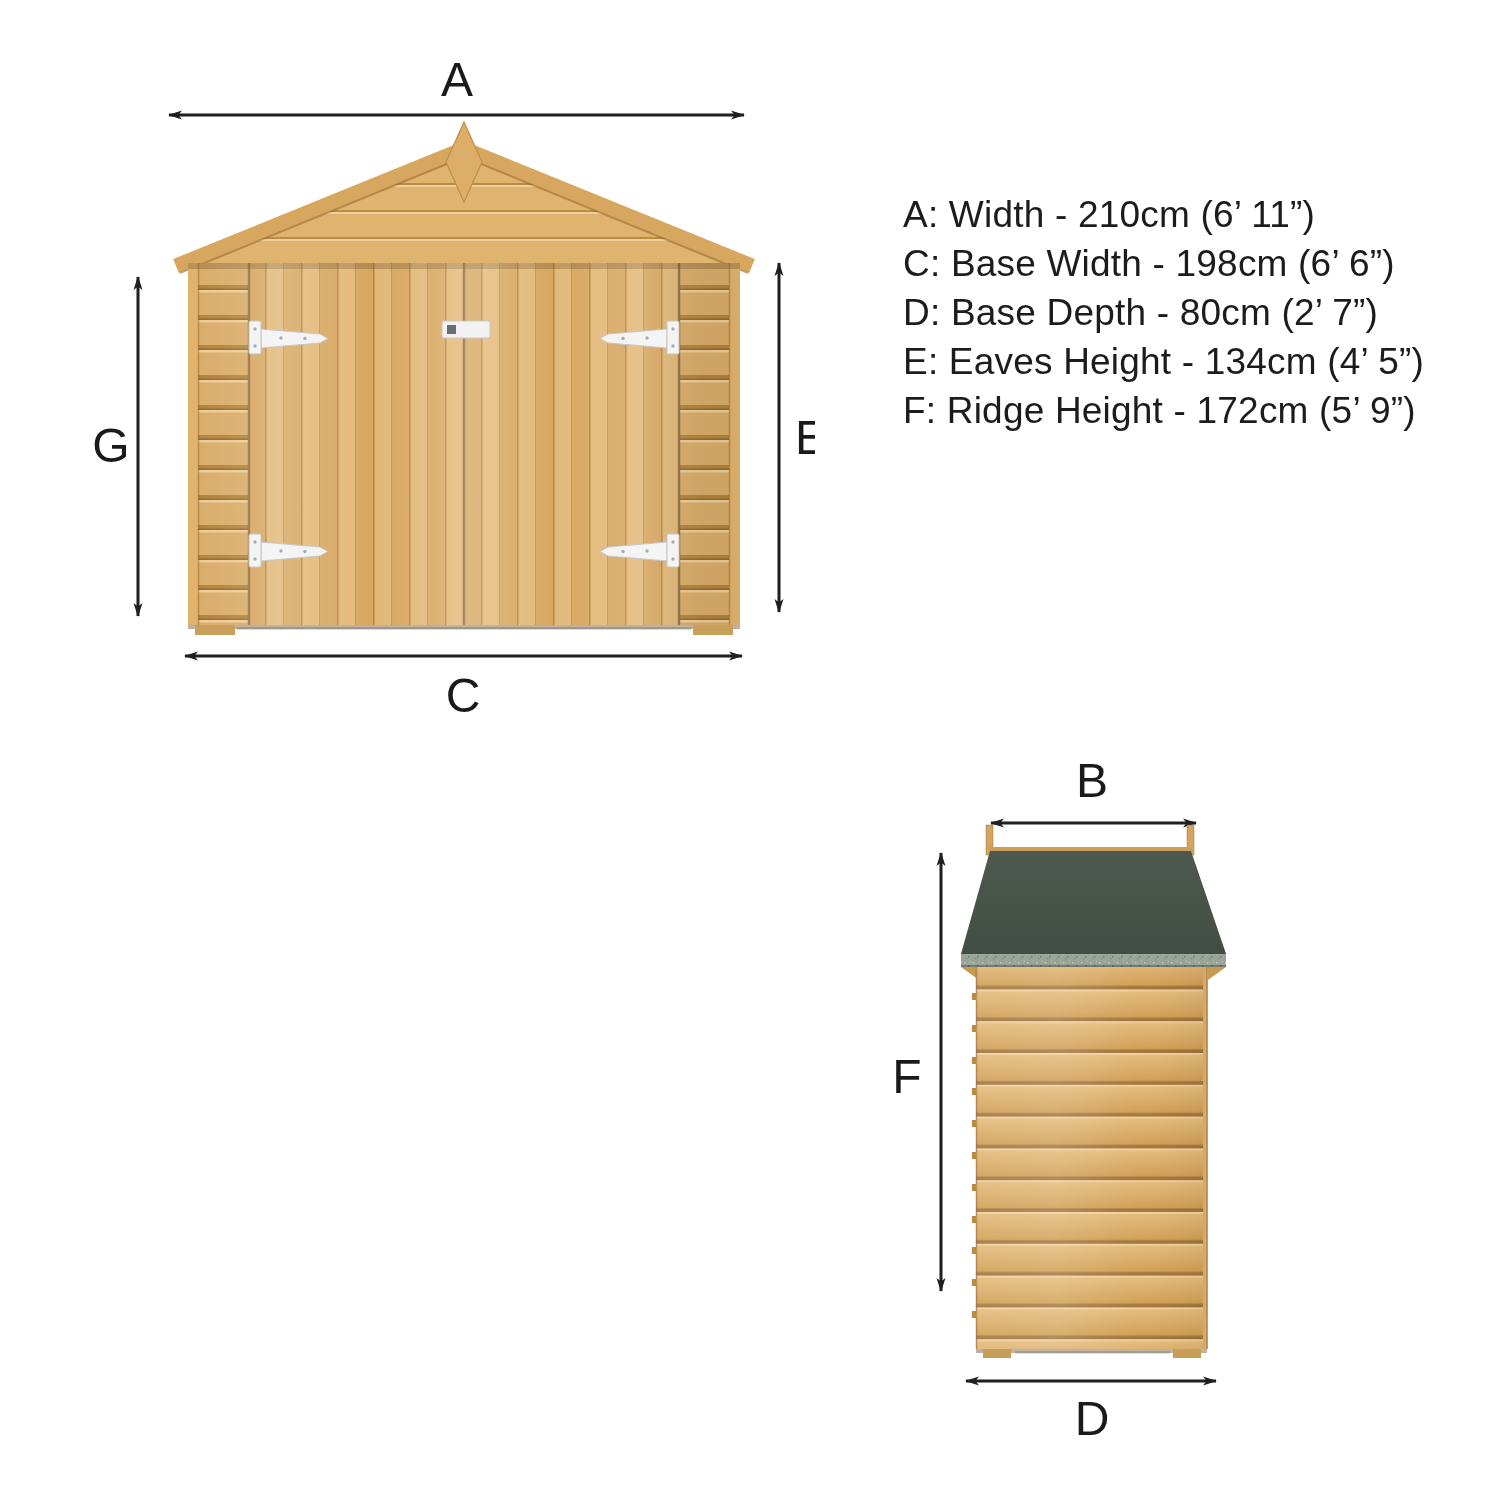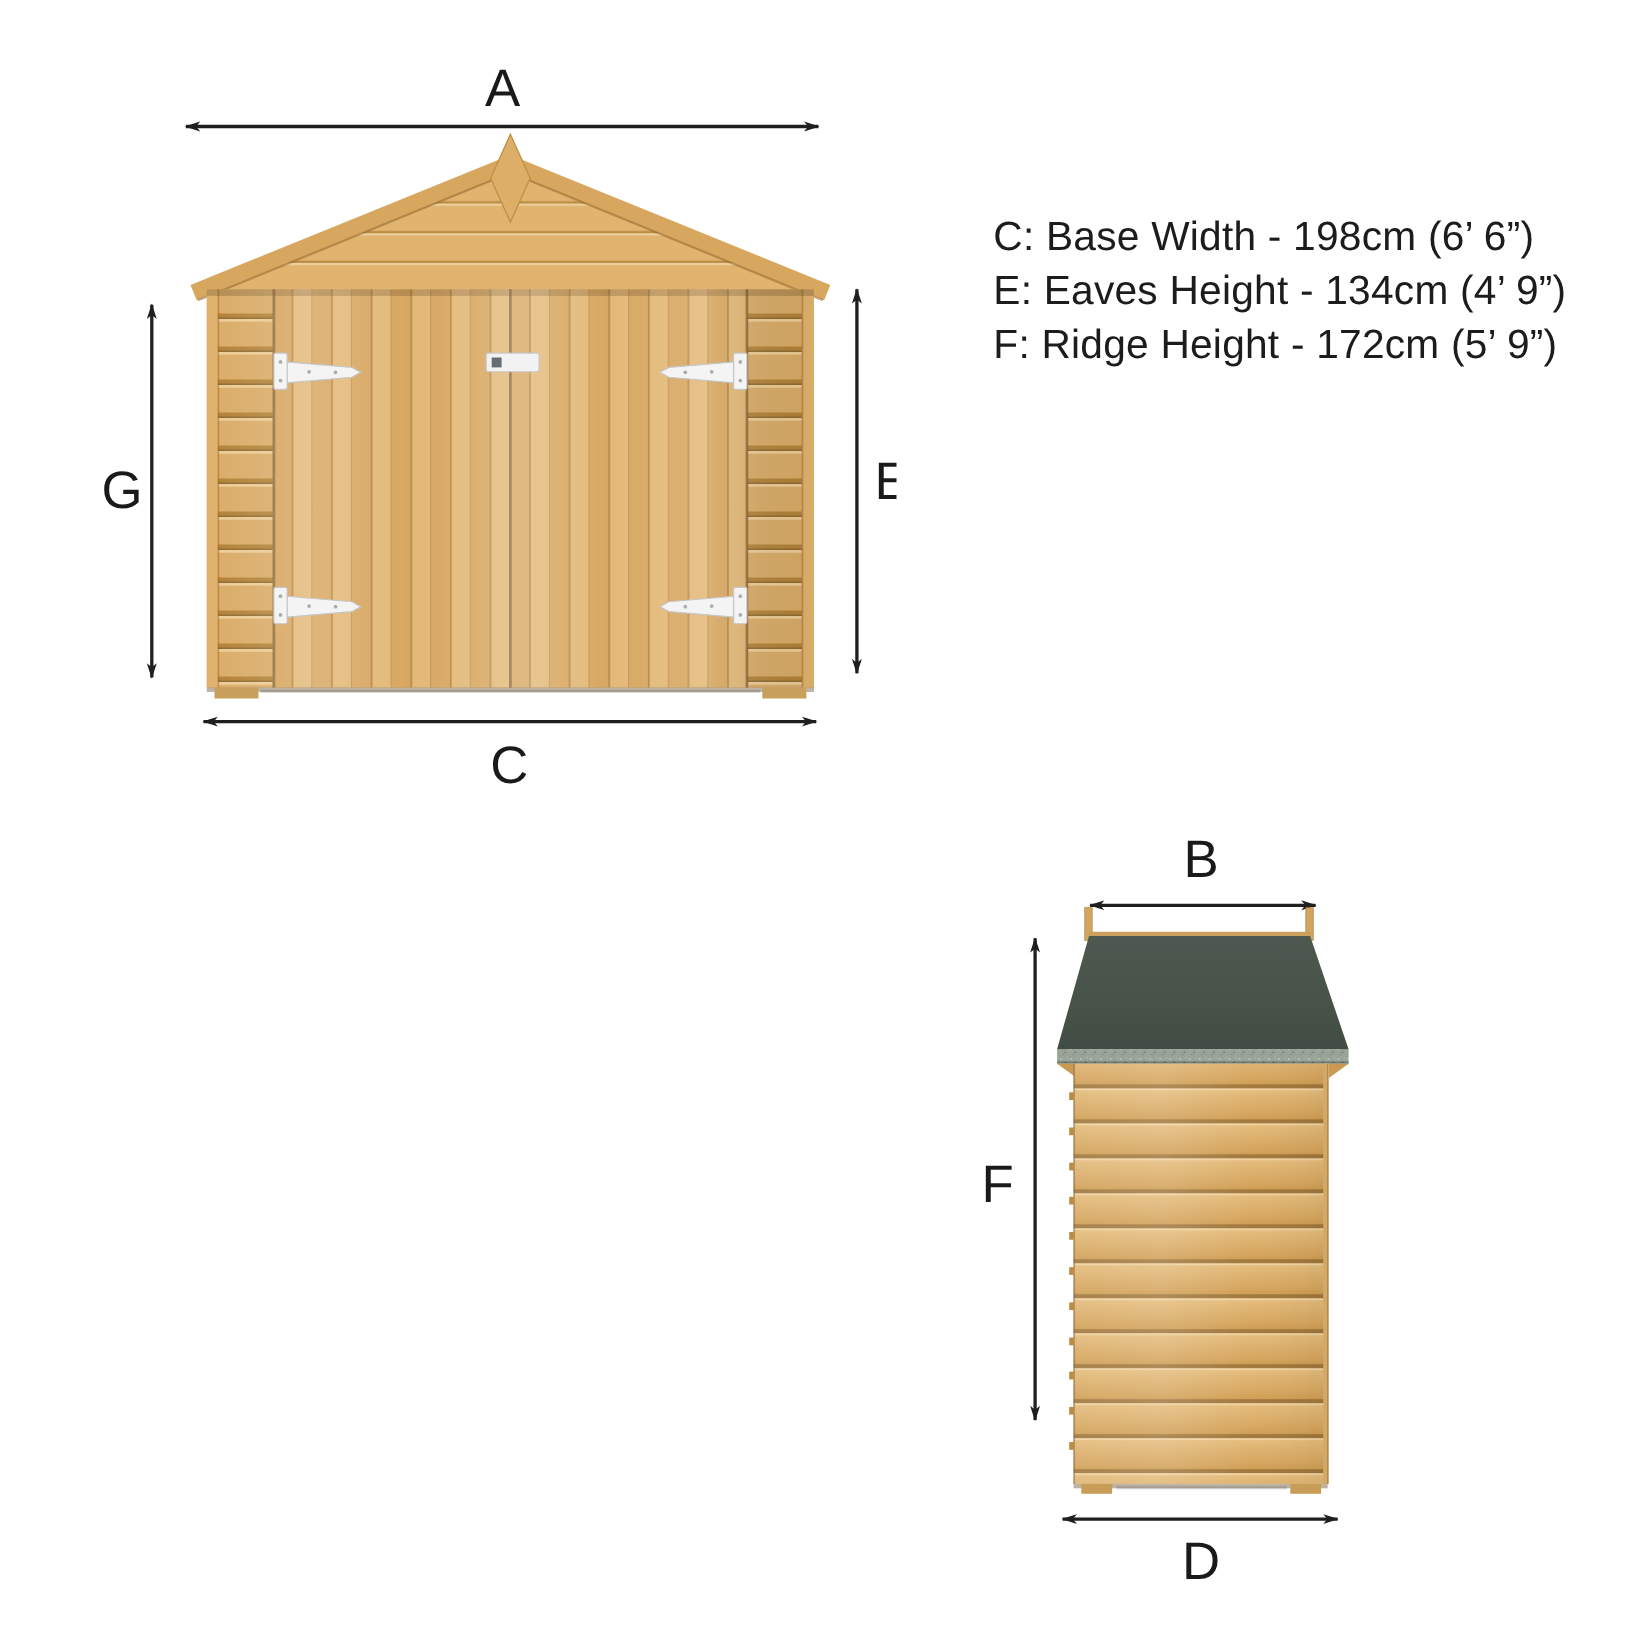--- a/index.html
+++ b/index.html
@@ -154,22 +154,24 @@
     <line x1="53" y1="227" x2="53" y2="566" stroke="#1f1f1f" stroke-width="3" marker-start="url(#ah)" marker-end="url(#ah)"></line>
 
     <text class="dim-label" x="710" y="404" text-anchor="start">E</text>
     <line x1="694" y1="213" x2="694" y2="562" stroke="#1f1f1f" stroke-width="3" marker-start="url(#ah)" marker-end="url(#ah)"></line>
 
     <line x1="100" y1="606" x2="657" y2="606" stroke="#1f1f1f" stroke-width="3" marker-start="url(#ah)" marker-end="url(#ah)"></line>
     <text class="dim-label" x="378" y="662" text-anchor="middle">C</text>
   </svg>
 
   <div class="specs">
+    <div>A: Width - 210cm (6’ 11”)</div>
     <div>C: Base Width - 198cm (6’ 6”)</div>
-    <div>E: Eaves Height - 134cm (4’ 9”)</div>
+    <div>D: Base Depth - 80cm (2’ 7”)</div>
+    <div>E: Eaves Height - 134cm (4’ 5”)</div>
     <div>F: Ridge Height - 172cm (5’ 9”)</div>
   </div>
 
   <svg id="side-view" class="view-svg" width="440" height="710" viewBox="0 0 440 710">
     <defs>
       <marker id="ah2" markerWidth="15" markerHeight="11" refX="13" refY="5.5" orient="auto-start-reverse" markerUnits="userSpaceOnUse">
         <path d="M0,1 L14,5.5 L0,10 L3.6,5.5 Z" fill="#1f1f1f"></path>
       </marker>
       <linearGradient id="feltGrad" x1="0" y1="0" x2="0" y2="1">
         <stop offset="0" stop-color="#4d5950"></stop>

